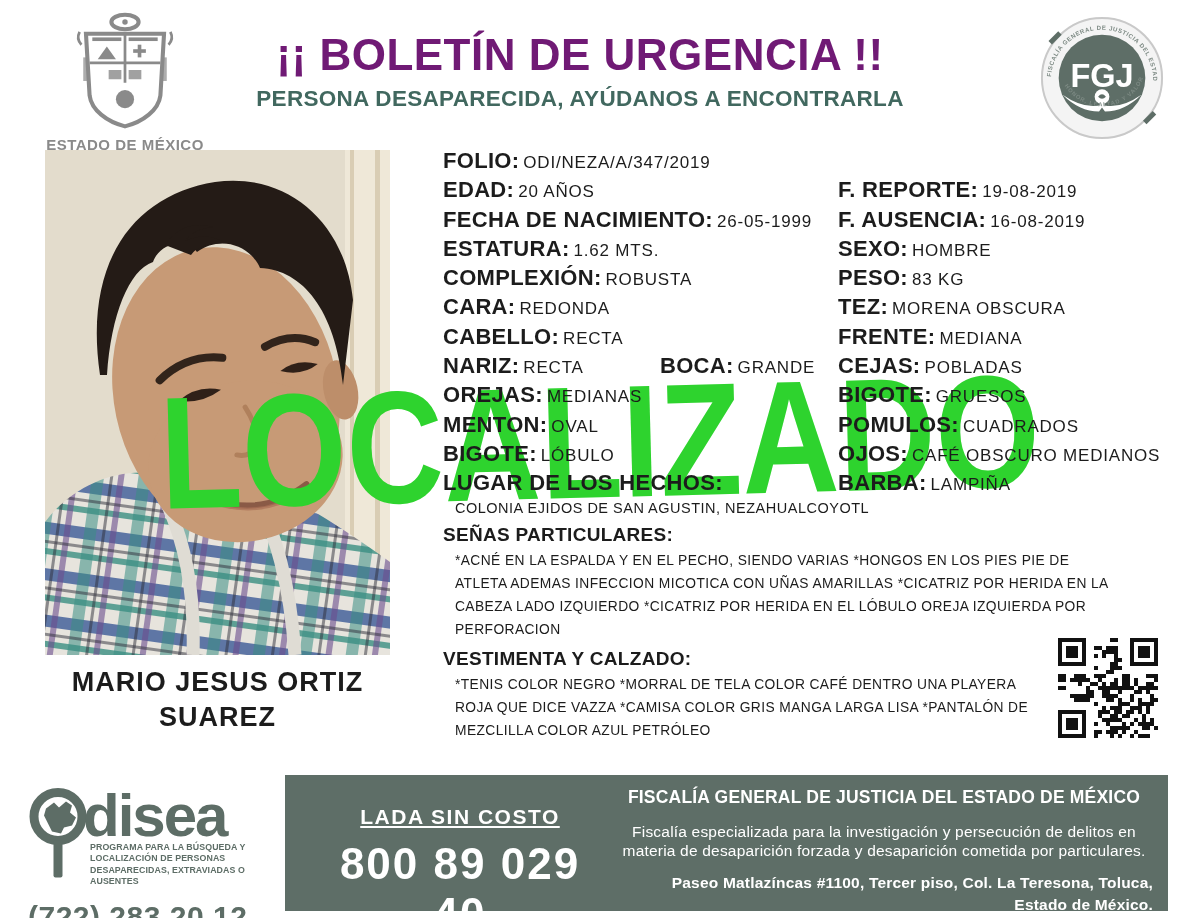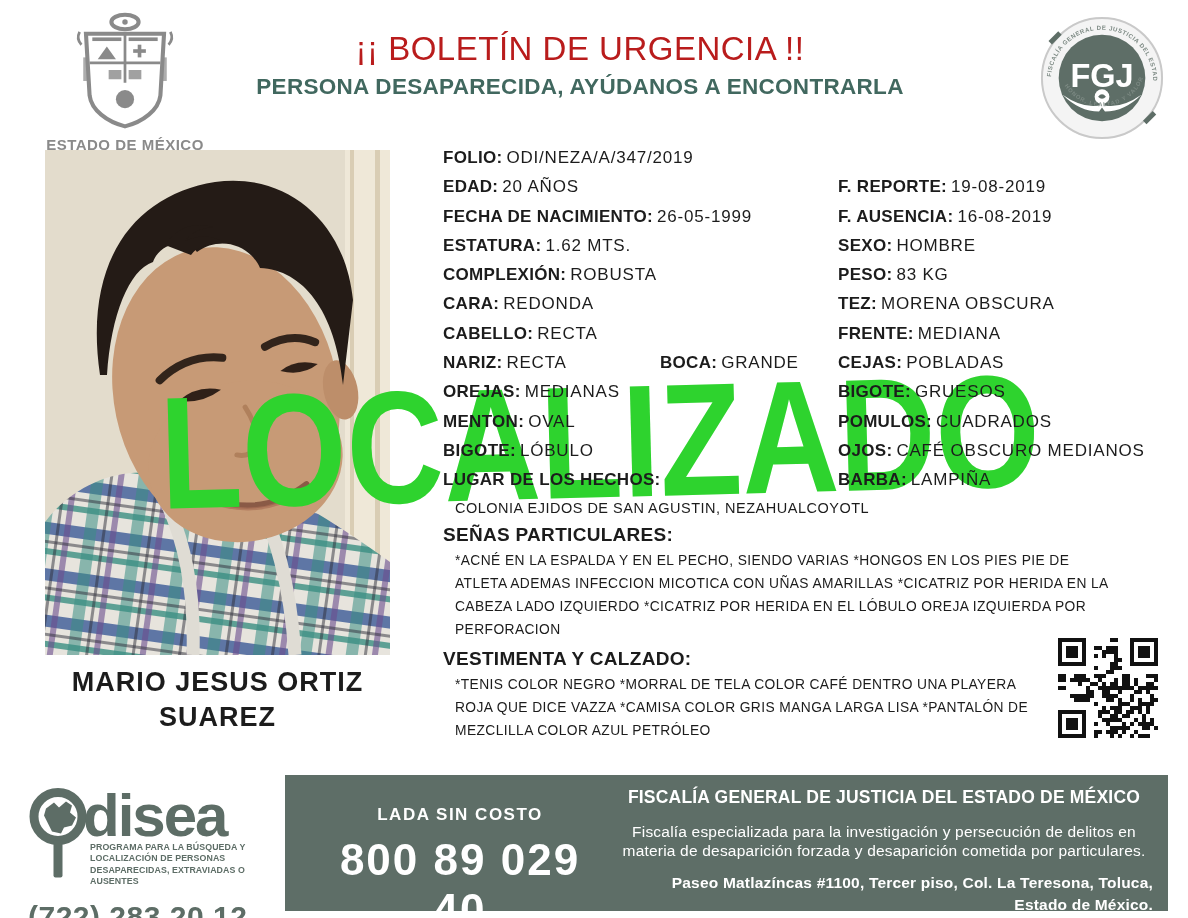--- a/index.html
+++ b/index.html
@@ -5,53 +5,53 @@
   * { margin:0; padding:0; box-sizing:border-box; }
   html,body { width:1188px; height:918px; }
   body {
     position:relative; background:#ffffff; overflow:hidden;
     font-family:"Liberation Sans", sans-serif; color:#1c1c1c;
   }
   
   .state-logo { position:absolute; left:35px; top:12px; width:180px; text-align:center; }
   .state-logo .caption { margin-top:2px; font-size:15px; font-weight:800; color:#8a8a8a; letter-spacing:0.5px; }
   .title-block { position:absolute; left:230px; top:30px; width:700px; text-align:center; }
-  .main-title { font-size:33px; font-weight:400; color:#b91c1c; letter-spacing:0.5px; }
+  .main-title { font-size:44px; font-weight:700; color:#701a75; letter-spacing:0.5px; }
   .sub-title  { margin-top:6px; font-size:22.5px; font-weight:800; color:#41685f; letter-spacing:0.3px; }
   .fgj-logo { position:absolute; left:1038px; top:14px; }
   
   .photo { position:absolute; left:45px; top:150px; width:345px; height:505px; z-index:1; }
   .person-name {
     position:absolute; left:30px; top:665px; width:375px; z-index:3;
     text-align:center; font-size:27px; font-weight:800; letter-spacing:1px; line-height:1.3;
   }
   
   .watermark { position:absolute; left:140px; top:345px; z-index:2; pointer-events:none; }
   
   .fields { position:absolute; left:443px; top:148px; width:742px; z-index:3; }
   .frow { position:relative; height:29.3px; white-space:nowrap; }
-  .fl { font-weight:800; font-size:17px; letter-spacing:0.3px; }
+  .fl { font-weight:800; font-size:22px; letter-spacing:0.3px; }
   .fv { font-size:17px; letter-spacing:0.8px; margin-left:4px; }
   .c-mid { position:absolute; left:217px; top:0; }
   .c2 { position:absolute; left:395px; top:0; }
   .lugar-detalle { font-size:14.5px; letter-spacing:0.5px; padding-left:12px; height:24px; }
   .sec-head { font-size:19px; font-weight:800; letter-spacing:0.3px; height:25px; }
   .sec-text { font-size:13.8px; line-height:23px; letter-spacing:0.4px; padding-left:12px; }
   .senas-text { width:672px; }
   .vest-wrap { margin-top:7px; }
   .vest-text { width:588px; }
   
   .qr { position:absolute; left:1058px; top:638px; width:100px; height:100px; z-index:3; }
   
   .footer-bar {
     position:absolute; left:285px; top:775px; width:883px; height:136px;
     background:#5e6e67; z-index:4;
   }
   .lada-block { position:absolute; left:25px; top:30px; width:300px; text-align:center; color:#fff; }
-  .lada-label { font-size:17px; font-weight:800; letter-spacing:1.5px; }
+  .lada-label { font-size:21px; font-weight:800; letter-spacing:1.5px;text-decoration:underline; }
   .lada-number { margin-top:10px; font-size:44px; font-weight:800; letter-spacing:2px; }
   .fiscalia-block { position:absolute; left:330px; top:12px; width:538px; color:#fff; }
   .fiscalia-title { font-size:17.5px; font-weight:800; text-align:center; letter-spacing:0.2px; }
   .fiscalia-desc { margin-top:14px; font-size:15.5px; line-height:19px; text-align:center; letter-spacing:0.2px; }
   .fiscalia-addr { margin-top:12px; font-size:15.5px; font-weight:800; line-height:22px; text-align:right; letter-spacing:0.2px; }
   .odisea { position:absolute; left:28px; top:782px; width:255px; z-index:4; color:#5d6d66; }
   .odisea-row { display:flex; align-items:flex-start; }
   .odisea-brand { font-size:60px; font-weight:800; letter-spacing:-2px; line-height:0.85; margin-left:-5px; margin-top:8px; }
   .odisea-program { margin-left:62px; margin-top:-40px; width:195px; font-size:8.8px; font-weight:700; line-height:1.3; letter-spacing:0.1px; }
   .odisea-phone { margin-top:12px; font-size:30px; font-weight:800; letter-spacing:0.5px; }

